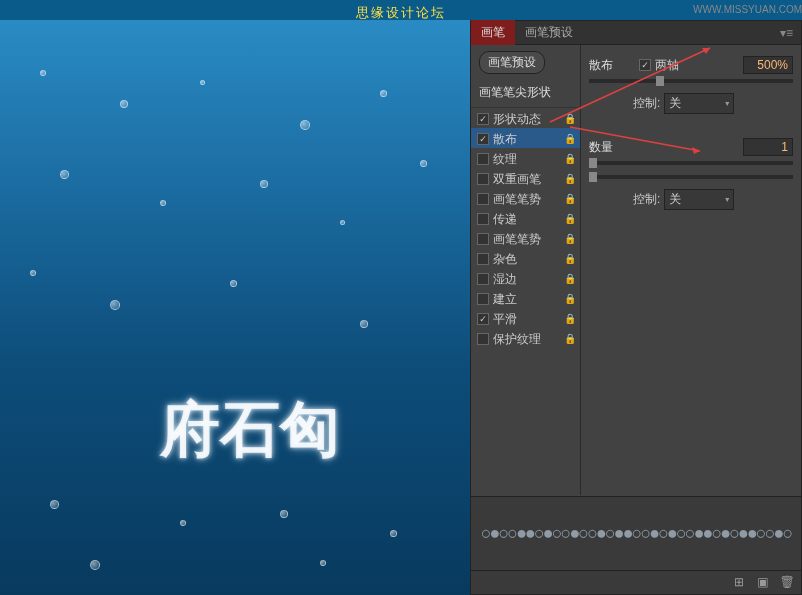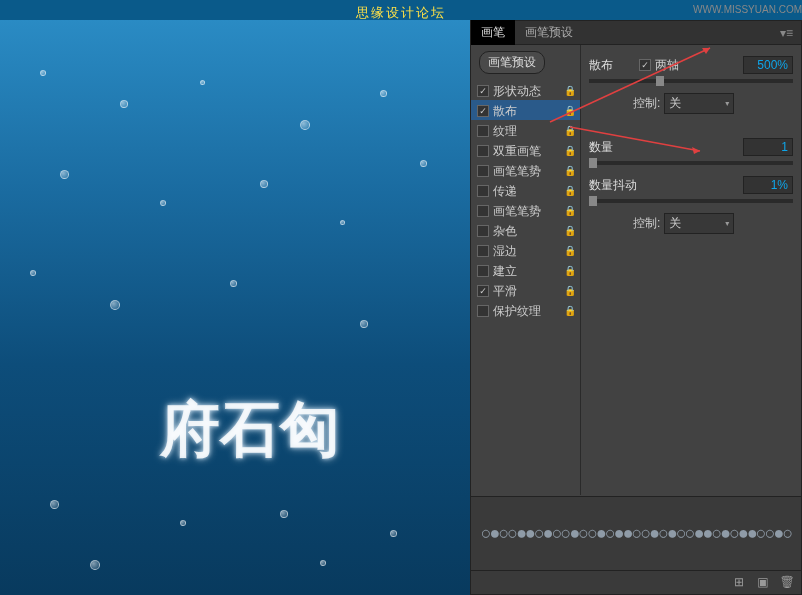--- a/index.html
+++ b/index.html
@@ -57,21 +57,21 @@
       background: #323232;
       height: 24px;
       align-items: center;
       border-bottom: 1px solid #222;
     }
     .tab {
       padding: 4px 10px;
       cursor: pointer;
       color: #aaa;
     }
-    .tab.active { background: #000000; color: #ddd; }
+    .tab.active { background: #7f1d1d; color: #ddd; }
     .panel-menu {
       margin-left: auto;
       padding: 0 8px;
       color: #888;
     }
     .panel-body {
       display: flex;
       height: 450px;
     }
     .left-col {
@@ -144,21 +144,21 @@
       font-size: 9px;
       color: #ccc;
     }
     .ctl-check.checked::after { content: "✓"; }
     .ctl-sub { margin-right: 8px; }
     .num-input {
       margin-left: auto;
       width: 50px;
       background: #333;
       border: 1px solid #222;
-      color: #0ea5e9;
+      color: #fdba74;
       padding: 1px 4px;
       text-align: right;
     }
     .slider-track {
       height: 4px;
       background: #2a2a2a;
       margin: 2px 0 10px;
       position: relative;
     }
     .slider-thumb {
@@ -269,20 +269,21 @@
 <div class="panel">
   <div class="panel-tabs">
     <div class="tab active">画笔</div>
     <div class="tab">画笔预设</div>
     <div class="panel-menu">▾≡</div>
   </div>
 
   <div class="panel-body">
     <div class="left-col">
       <span class="preset-btn">画笔预设</span>
+      <div class="brush-shape-label">画笔笔尖形状</div>
       <div id="options-container">
           <div class="option-row">
             <span class="chk checked"></span>
             <span class="option-label">形状动态</span>
             <span class="lock-icon">🔒</span>
           </div>
           <div class="option-row highlighted">
             <span class="chk checked"></span>
             <span class="option-label">散布</span>
             <span class="lock-icon">🔒</span>
@@ -361,24 +362,20 @@
       </div>
 
       <div class="ctl-row" style="margin-top:24px">
         <span class="ctl-label">数量</span>
         <span class="num-input">1</span>
       </div>
       <div class="slider-track">
         <div class="slider-thumb" style="left:2%"></div>
       </div>
 
-      <div class="ctl-row">
-        <span class="ctl-label" style="width:60px">数量抖动</span>
-        <span class="num-input">1%</span>
-      </div>
       <div class="slider-track">
         <div class="slider-thumb" style="left:2%"></div>
       </div>
 
       <div class="ctl-row">
         <span style="width:44px"></span>
         <span>控制:</span>
         <span class="dropdown">
           <span class="dropdown-label">关</span>
           <span class="dropdown-arrow">▾</span>

